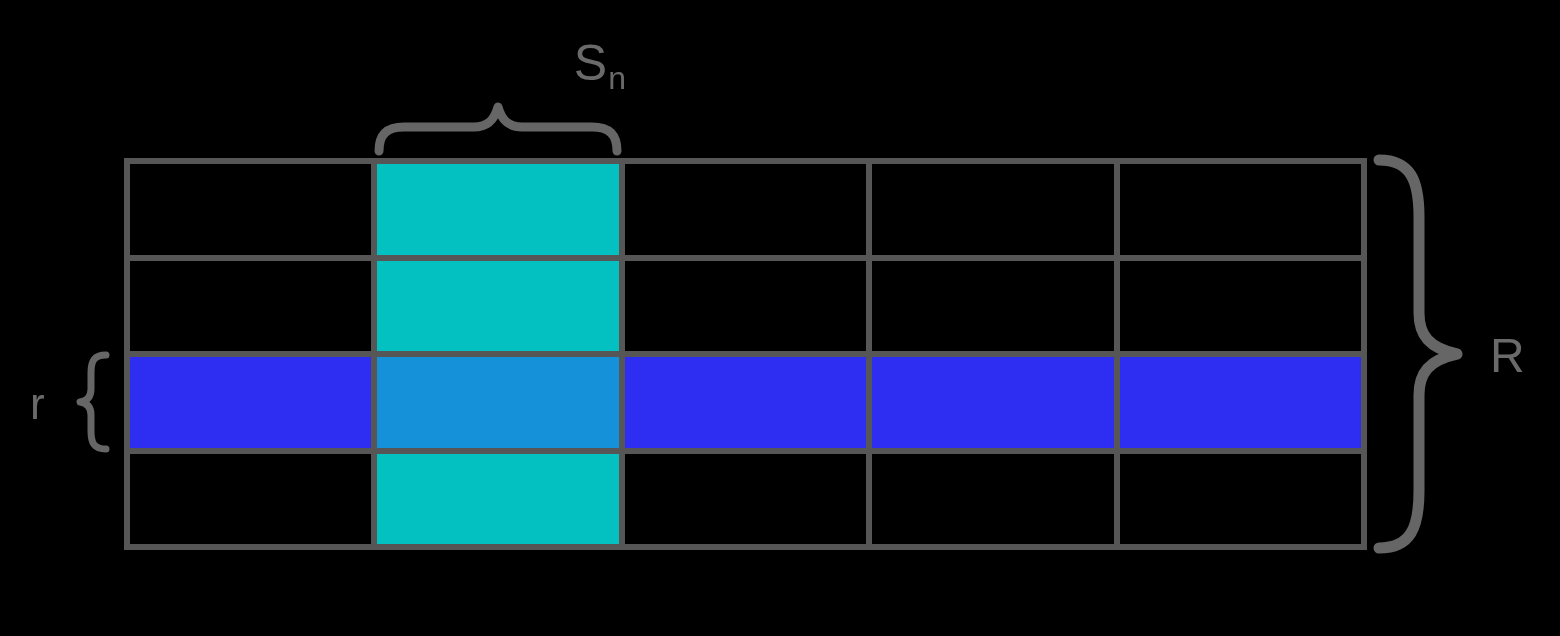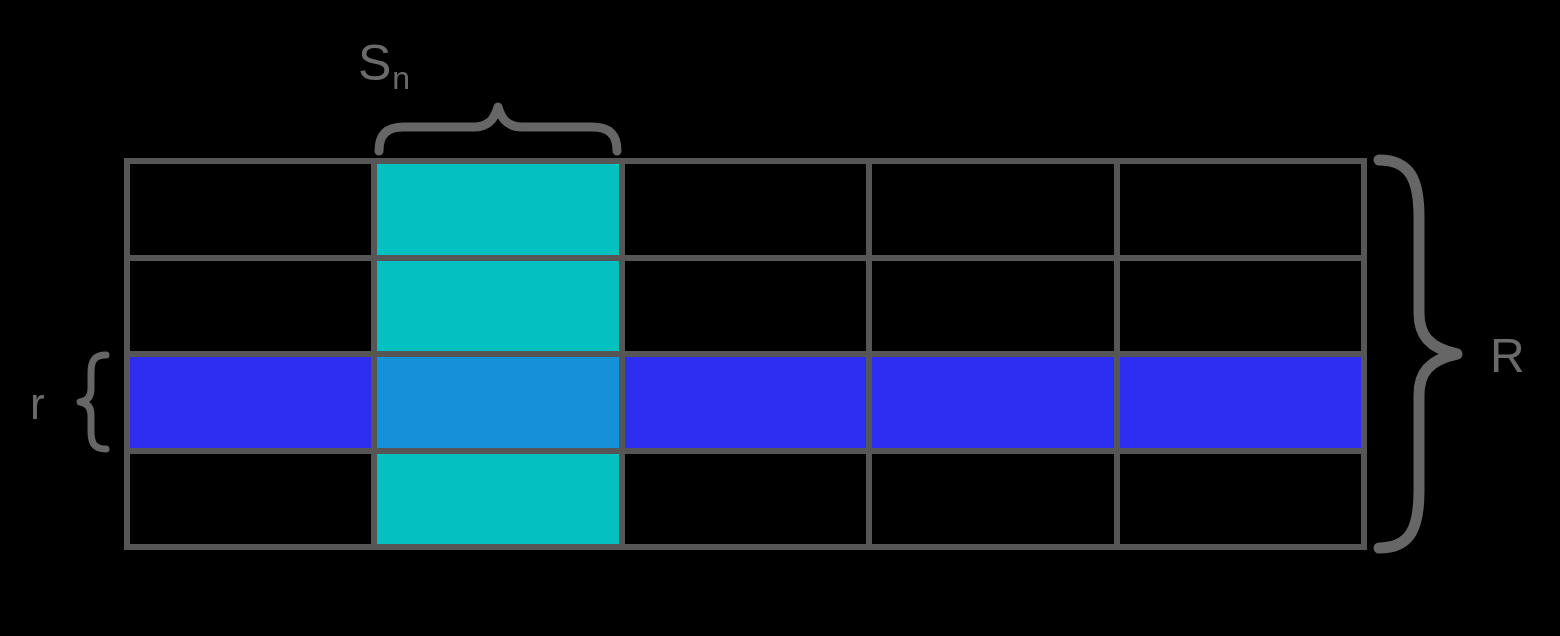--- a/index.html
+++ b/index.html
@@ -44,24 +44,24 @@
   .brace-left  { left: 74px;  top: 351px; width: 38px;  height: 102px; }
   .brace-right { left: 1373px; top: 155px; width: 92px; height: 398px; }
   
   .label {
     position: absolute;
     color: var(--text, #6a6a6a);
     line-height: 1;
     user-select: none;
   }
   .label-sn {
-    left: 358px;
+    left: 378px;
     top: 38px;
     width: 248px;
-    text-align: left;
+    text-align: right;
     font-size: 50px;
   }
   .label-sn sub {
     font-size: 32px;
     vertical-align: -9px;
     margin-left: 1px;
   }
   .label-r {
     left: 30px;
     top: 382px;

